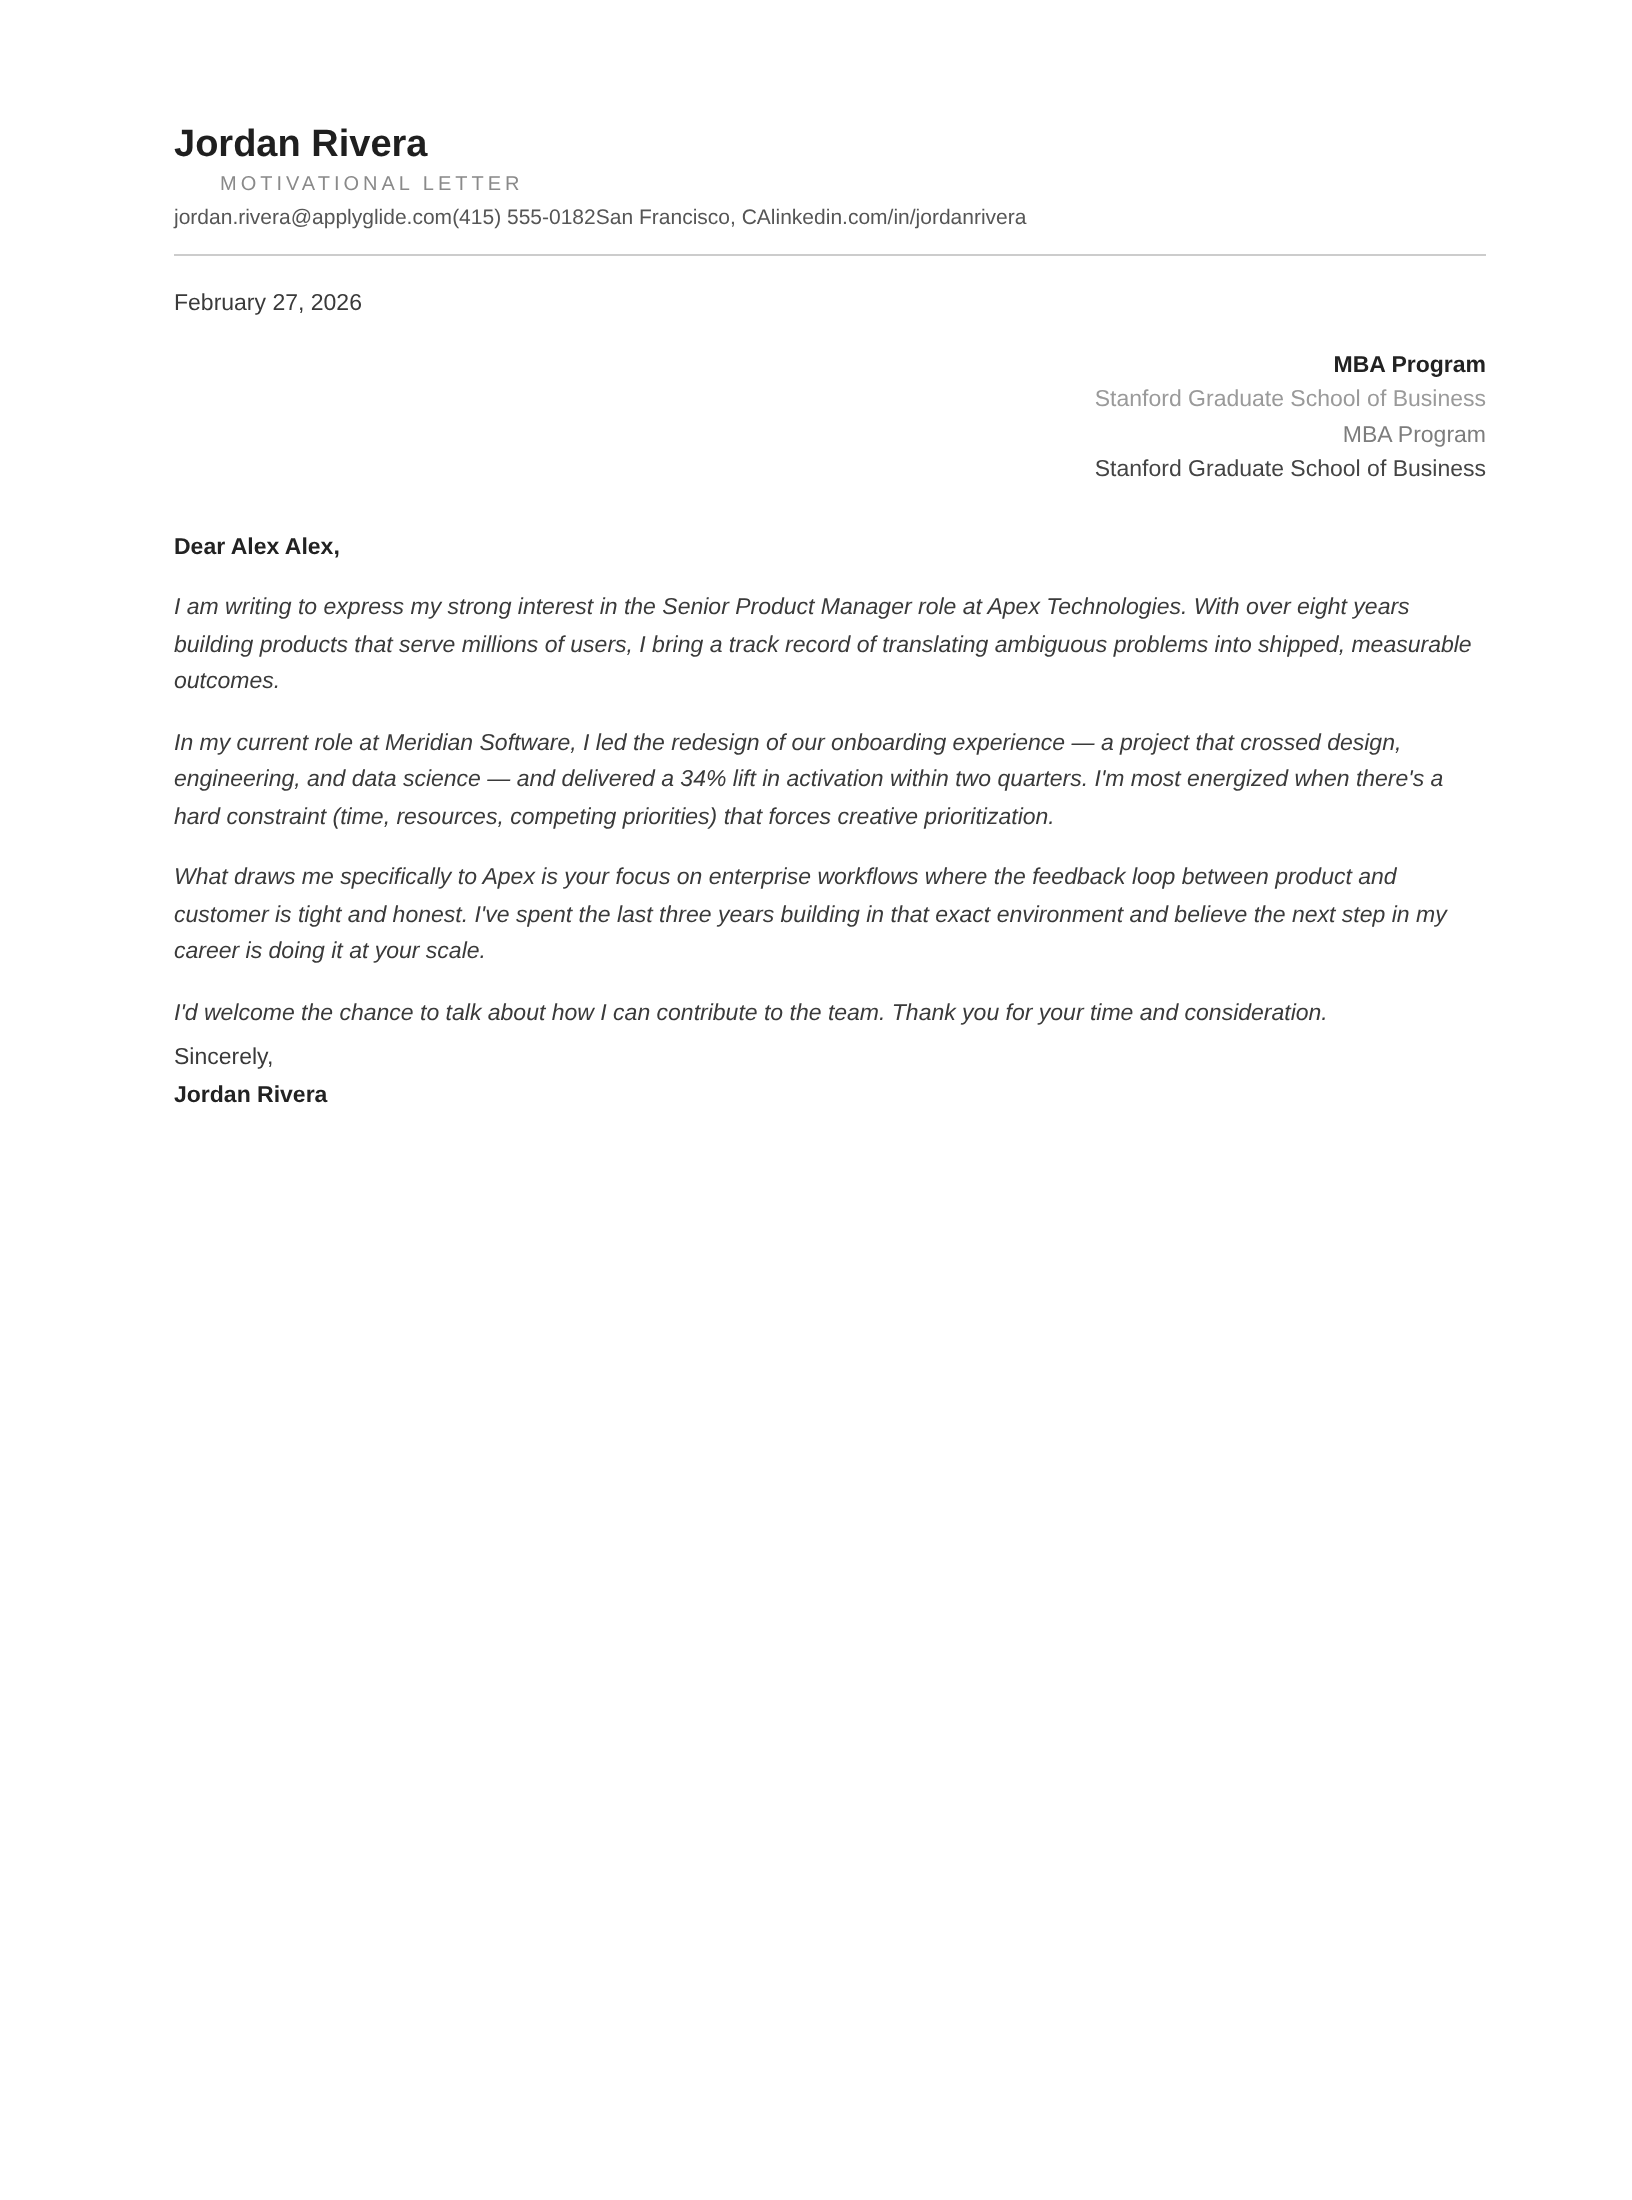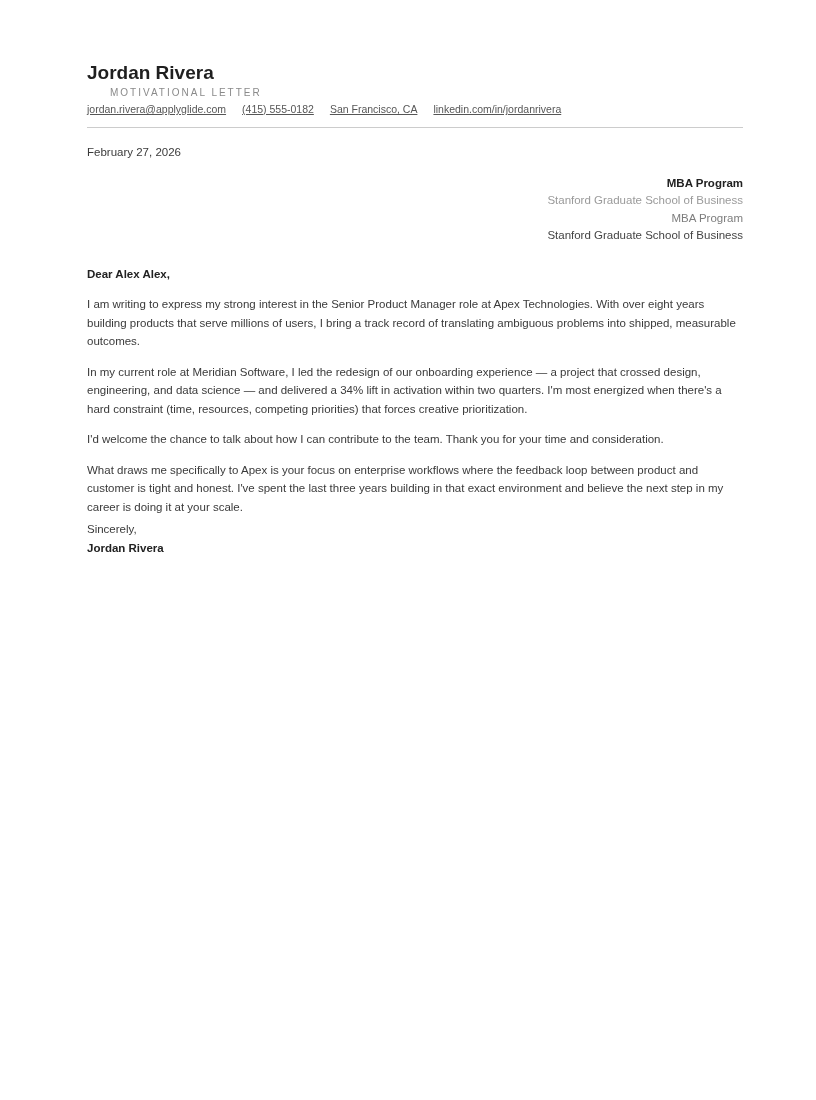--- a/index.html
+++ b/index.html
@@ -36,22 +36,20 @@
     letter-spacing: 2px;
     color: #8a8a8a;
     margin-left: 23px;
   }
   .contact-row {
     margin-top: 4px;
     font-size: 10.5px;
     line-height: 13px;
     color: #565656;
     display: flex;
-    gap: 16px;
-    text-decoration: underline;
   }
   .rule {
     margin-top: 11px;
     border: none;
     border-top: 1px solid #cccccc;
     height: 0;
     width: 100%;
   }
   .date {
     margin-top: 15px;
@@ -74,20 +72,21 @@
     font-size: 11.5px;
     line-height: 18.5px;
     font-weight: bold;
     color: #222222;
   }
   .para {
     margin-top: 12px;
     font-size: 11.5px;
     line-height: 18.5px;
     color: #3a3a3a;
+    font-style: italic;
   }
   .closing-block {
     margin-top: 4px;
     font-size: 11.5px;
     line-height: 18.5px;
   }
   .closing { color: #3a3a3a; }
   .signature { font-weight: bold; color: #222222; }
 </style>
 </head>
@@ -114,22 +113,22 @@
       <div class="r-bold">MBA Program</div>
       <div class="r-muted">Stanford Graduate School of Business</div>
       <div class="r-gray">MBA Program</div>
       <div class="r-dark">Stanford Graduate School of Business</div>
     </div>
 
     <div class="salutation">Dear Alex Alex,</div>
 
     <p class="para">I am writing to express my strong interest in the Senior Product Manager role at Apex Technologies. With over eight years building products that serve millions of users, I bring a track record of translating ambiguous problems into shipped, measurable outcomes.</p>
     <p class="para">In my current role at Meridian Software, I led the redesign of our onboarding experience — a project that crossed design, engineering, and data science — and delivered a 34% lift in activation within two quarters. I'm most energized when there's a hard constraint (time, resources, competing priorities) that forces creative prioritization.</p>
+    <p class="para">What draws me specifically to Apex is your focus on enterprise workflows where the feedback loop between product and customer is tight and honest. I've spent the last three years building in that exact environment and believe the next step in my career is doing it at your scale.</p>
     <p class="para">I'd welcome the chance to talk about how I can contribute to the team. Thank you for your time and consideration.</p>
-    <p class="para">What draws me specifically to Apex is your focus on enterprise workflows where the feedback loop between product and customer is tight and honest. I've spent the last three years building in that exact environment and believe the next step in my career is doing it at your scale.</p>
 
     <div class="closing-block">
       <div class="closing">Sincerely,</div>
       <div class="signature">Jordan Rivera</div>
     </div>
 
   </div>
 </div>
 
 </body></html>

